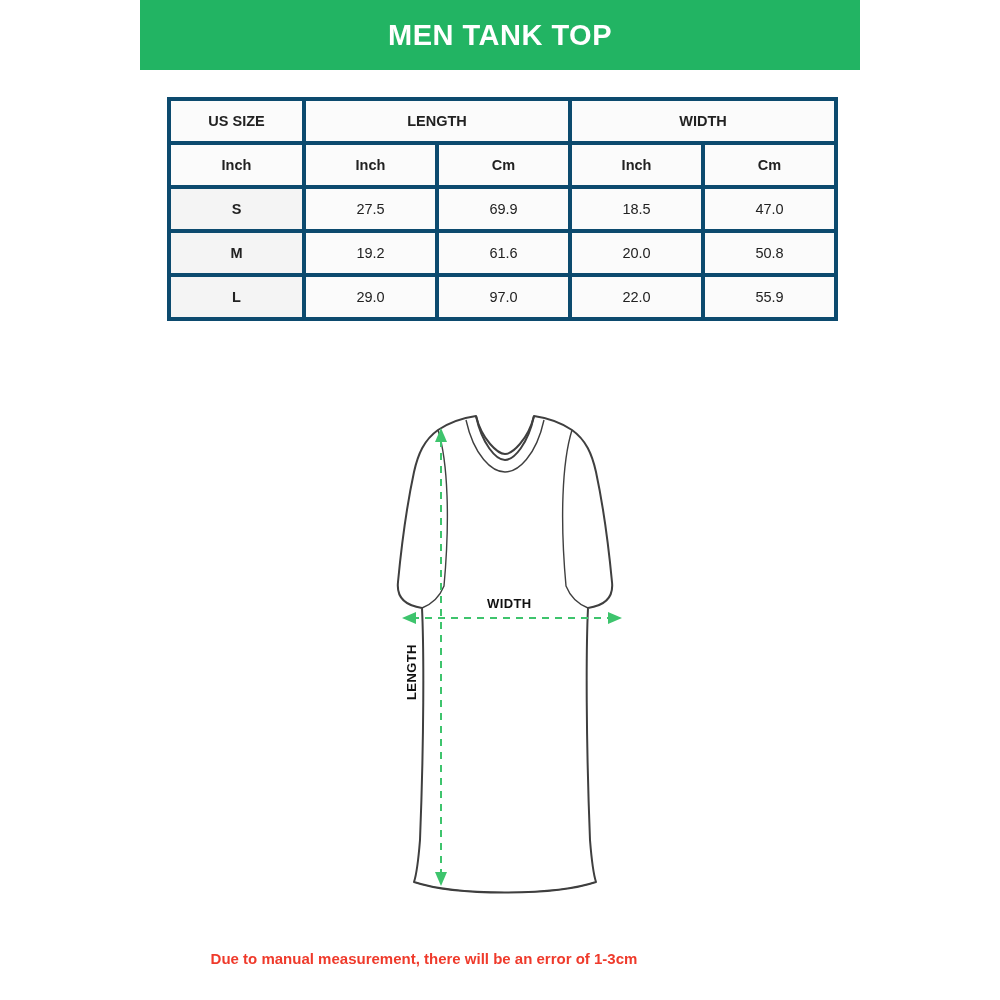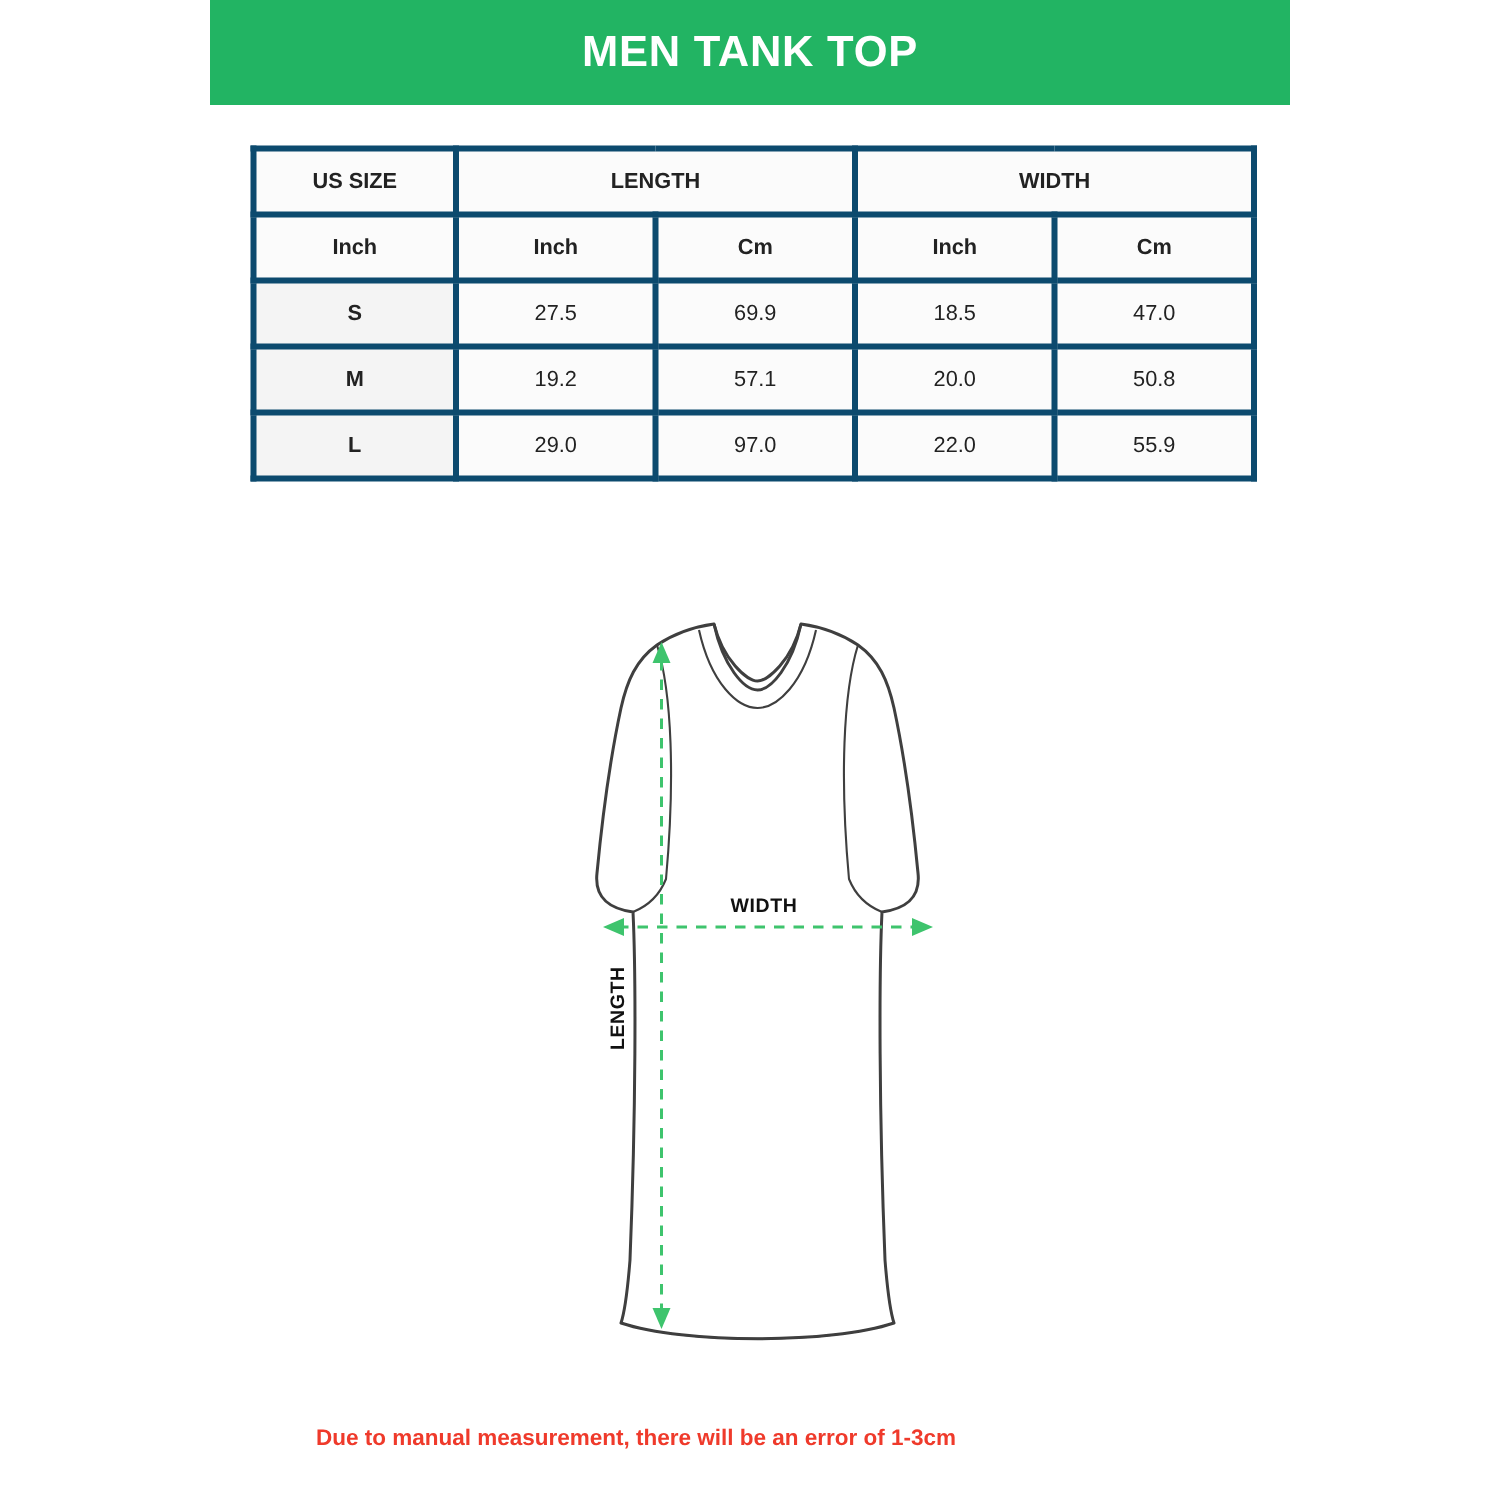--- a/index.html
+++ b/index.html
@@ -139,21 +139,21 @@
     <tr>
       <td class="row-label">S</td>
       <td>27.5</td>
       <td>69.9</td>
       <td>18.5</td>
       <td>47.0</td>
     </tr>
     <tr>
       <td class="row-label">M</td>
       <td>19.2</td>
-      <td>57.1</td>
+      <td>61.6</td>
       <td>20.0</td>
       <td>50.8</td>
     </tr>
     <tr>
       <td class="row-label">L</td>
       <td>29.0</td>
       <td>97.0</td>
       <td>22.0</td>
       <td>55.9</td>
     </tr>

